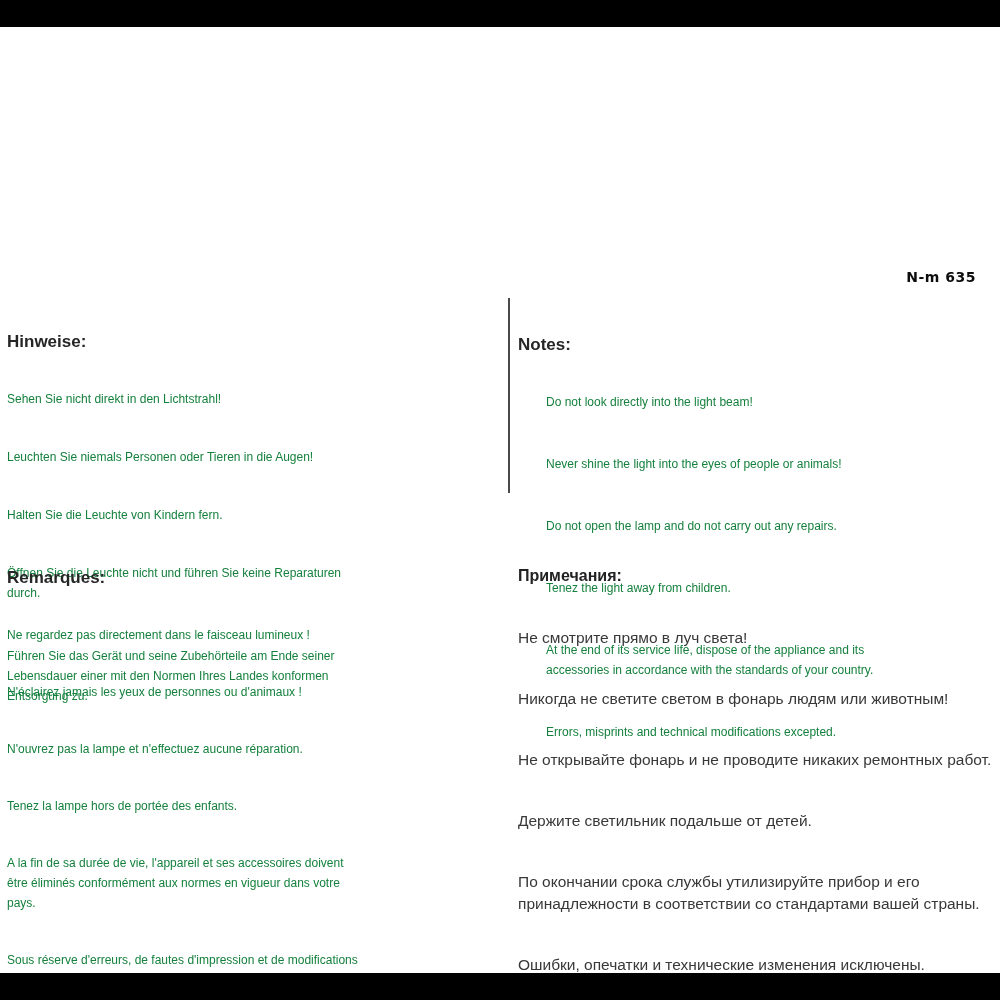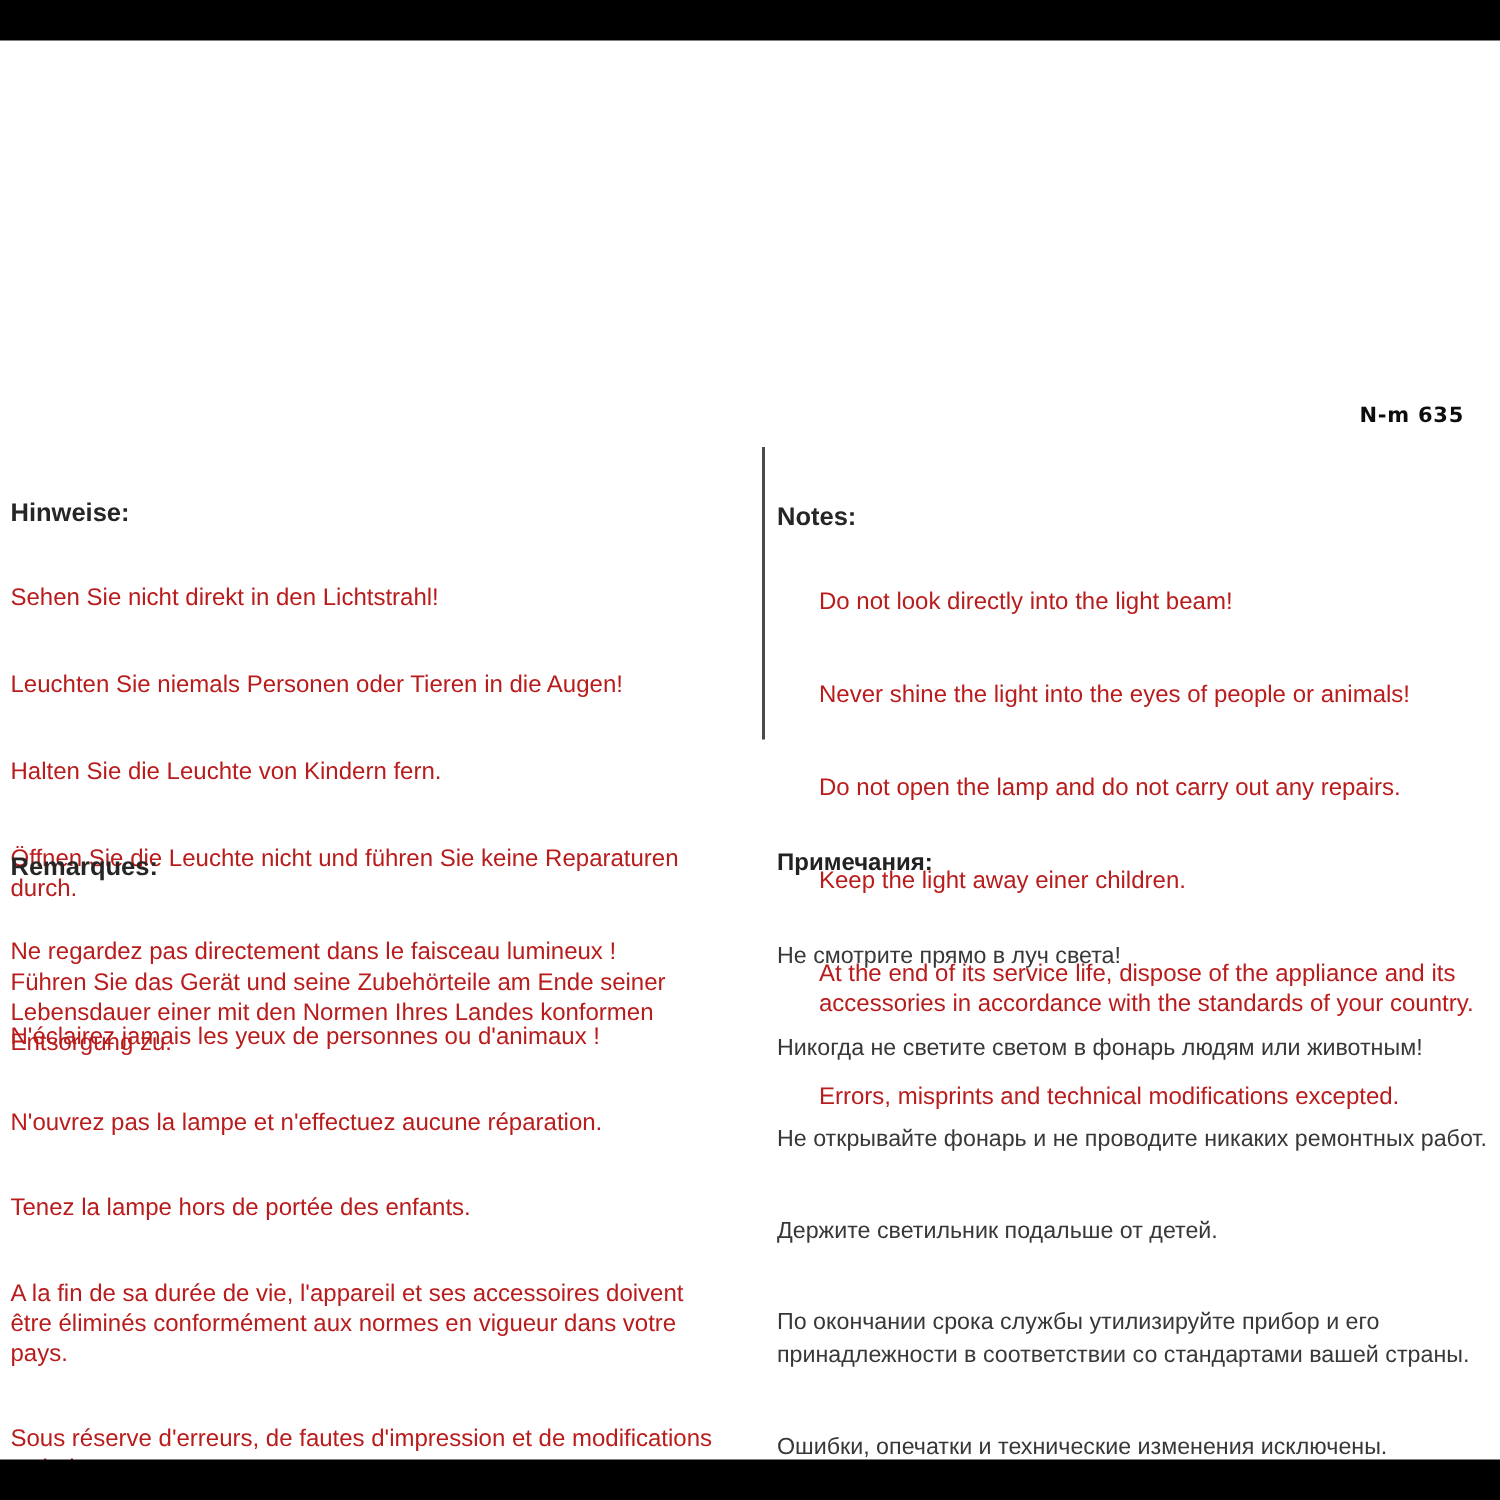--- a/index.html
+++ b/index.html
@@ -40,23 +40,23 @@
   .col { position: absolute; white-space: pre; }
   .col h3 {
     margin: 0 0 1px 0;
     font-size: 17px;
     line-height: 20px;
     font-weight: bold;
     color: #262626;
   }
   .col p {
     margin: 0;
-    font-size: 16px;
+    font-size: 12px;
     line-height: 20px;
-    color: #b91c1c;
+    color: #15803d;
   }
 
   .col.de { left: 7px;   top: 296px; width: 492px; }
   .col.de p { margin-bottom: 2px; }
   .col.de p:last-child { margin-top: 5px; }
 
   .col.en { left: 518px; top: 299px; width: 478px; }
   .col.en p { margin-bottom: 6px; margin-left: 28px; }
 
   .col.fr { left: 7px;   top: 532px; width: 512px; }
@@ -87,21 +87,21 @@
     <p>Führen Sie das Gerät und seine Zubehörteile am Ende seiner
 Lebensdauer einer mit den Normen Ihres Landes konformen
 Entsorgung zu.</p>
   </div>
 
   <div class="col en">
     <h3>Notes:</h3>
     <p>Do not look directly into the light beam!</p>
     <p>Never shine the light into the eyes of people or animals!</p>
     <p>Do not open the lamp and do not carry out any repairs.</p>
-    <p>Keep the light away einer children.</p>
+    <p>Tenez the light away from children.</p>
     <p>At the end of its service life, dispose of the appliance and its
 accessories in accordance with the standards of your country.</p>
     <p>Errors, misprints and technical modifications excepted.</p>
   </div>
 
   <div class="col fr">
     <h3>Remarques:</h3>
     <p>Ne regardez pas directement dans le faisceau lumineux !</p>
     <p>N'éclairez jamais les yeux de personnes ou d'animaux !</p>
     <p>N'ouvrez pas la lampe et n'effectuez aucune réparation.</p>

